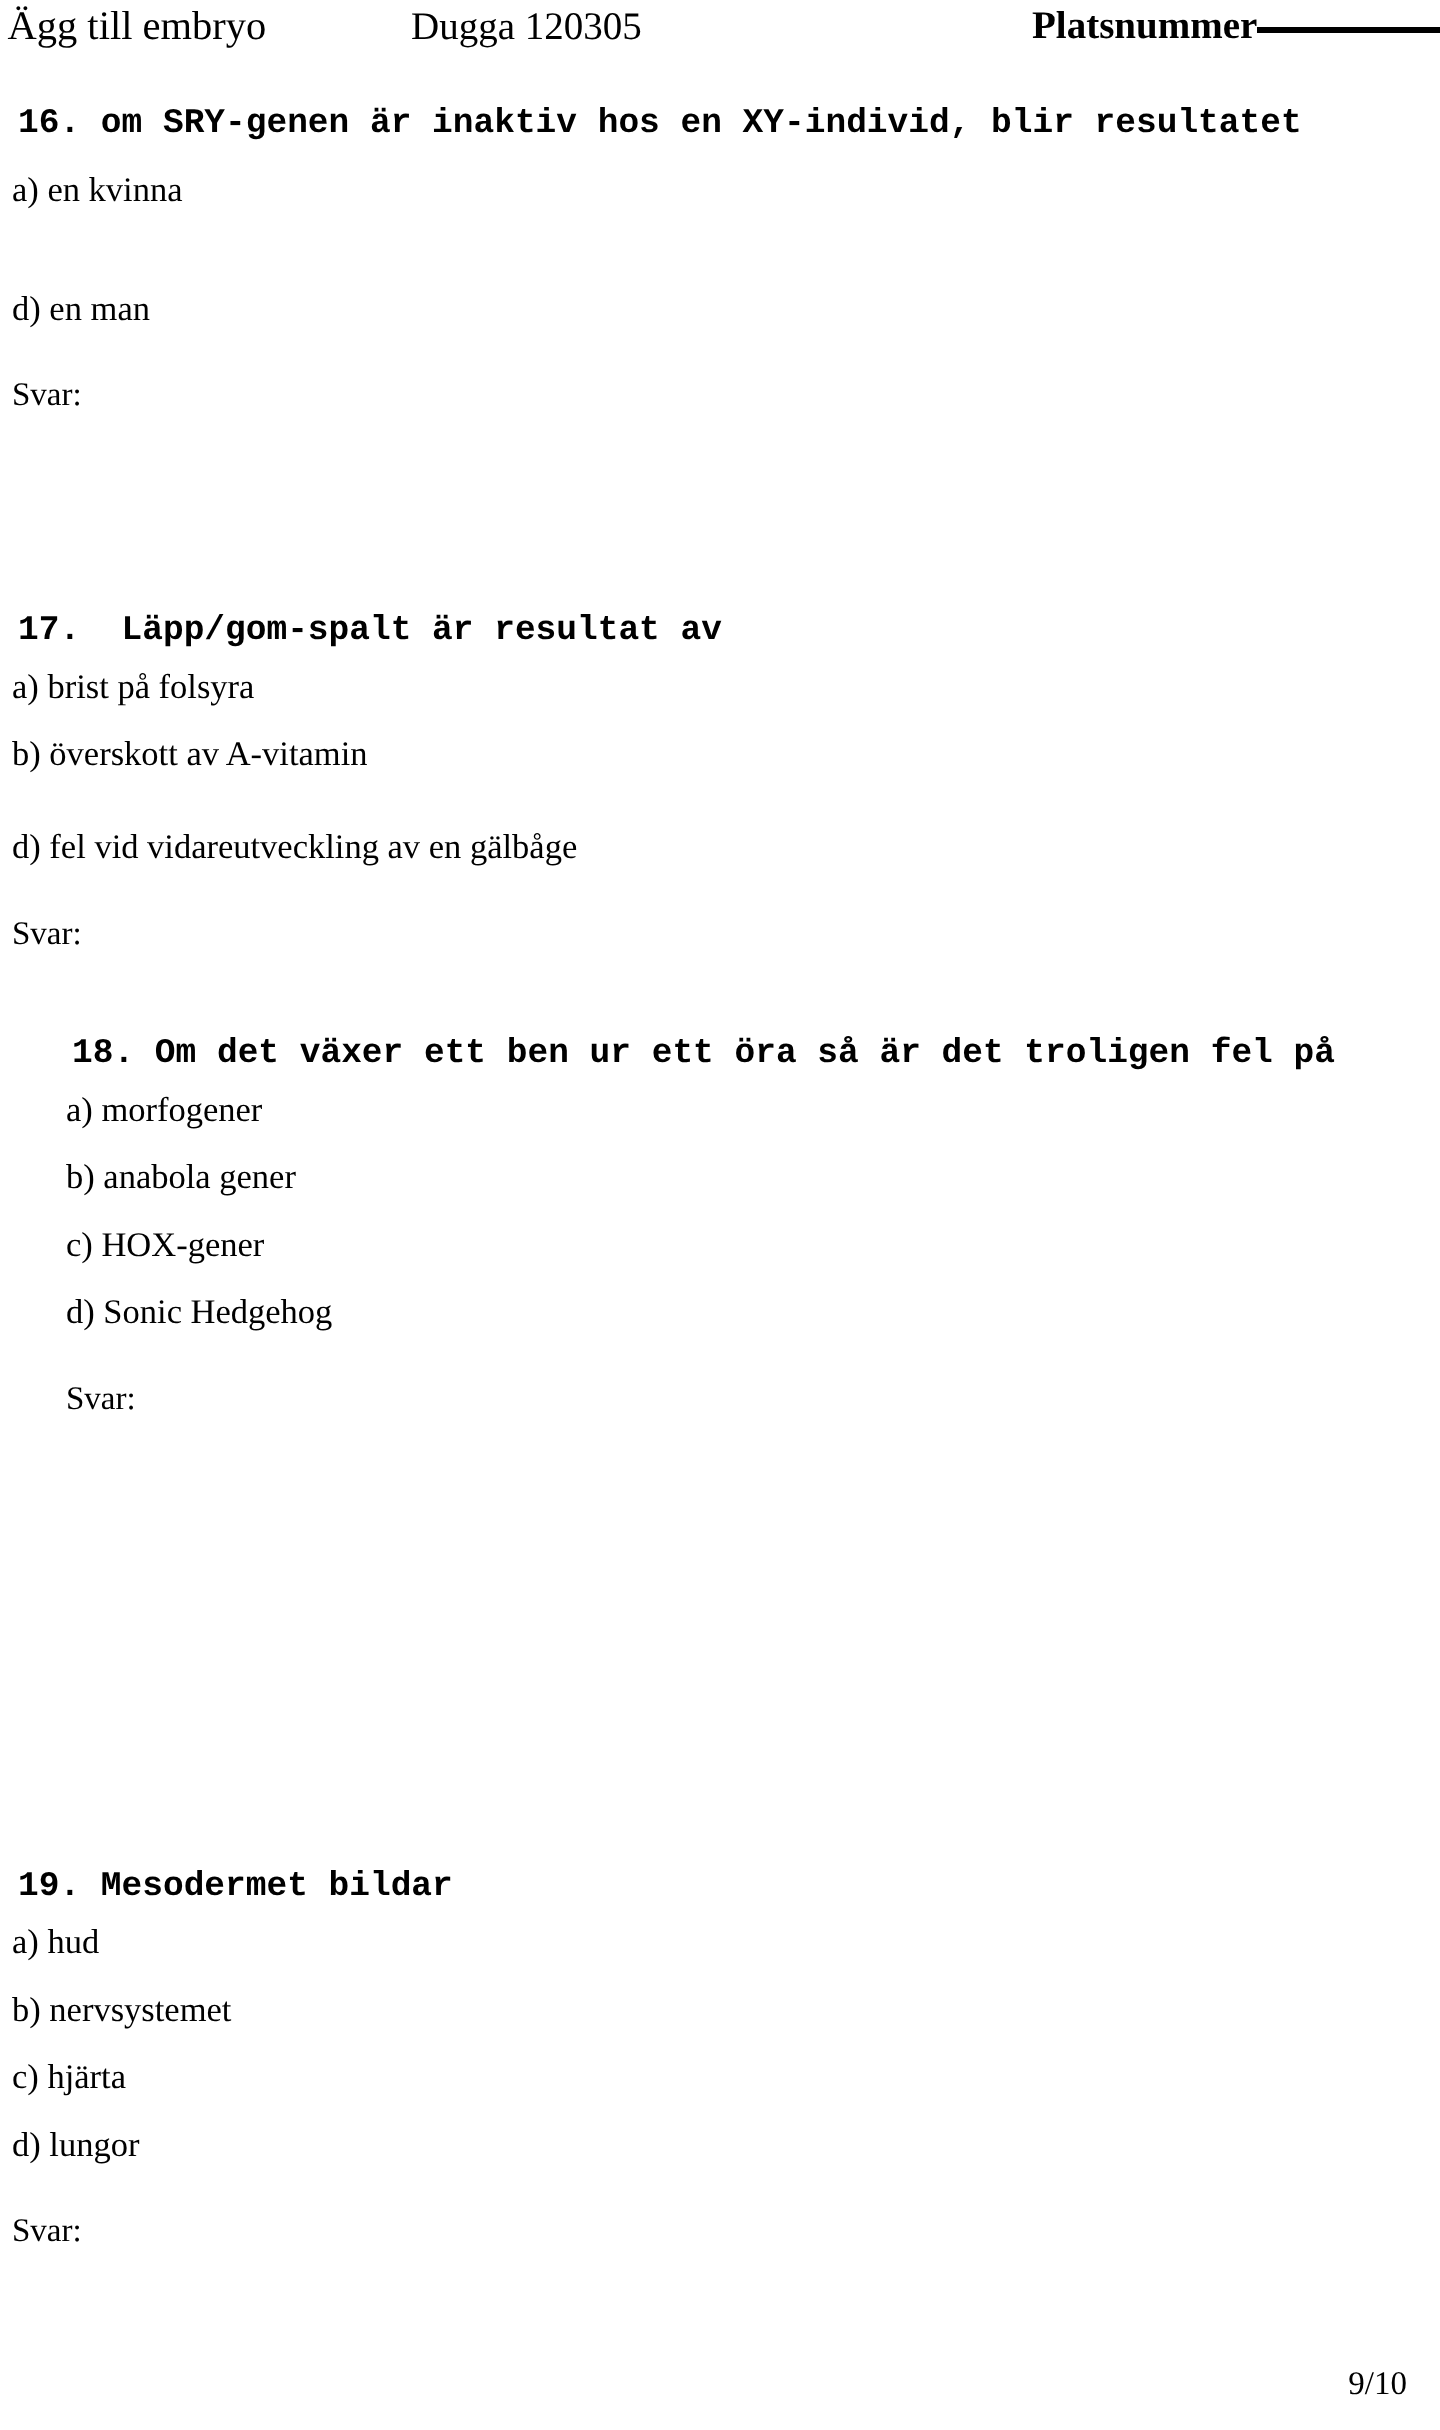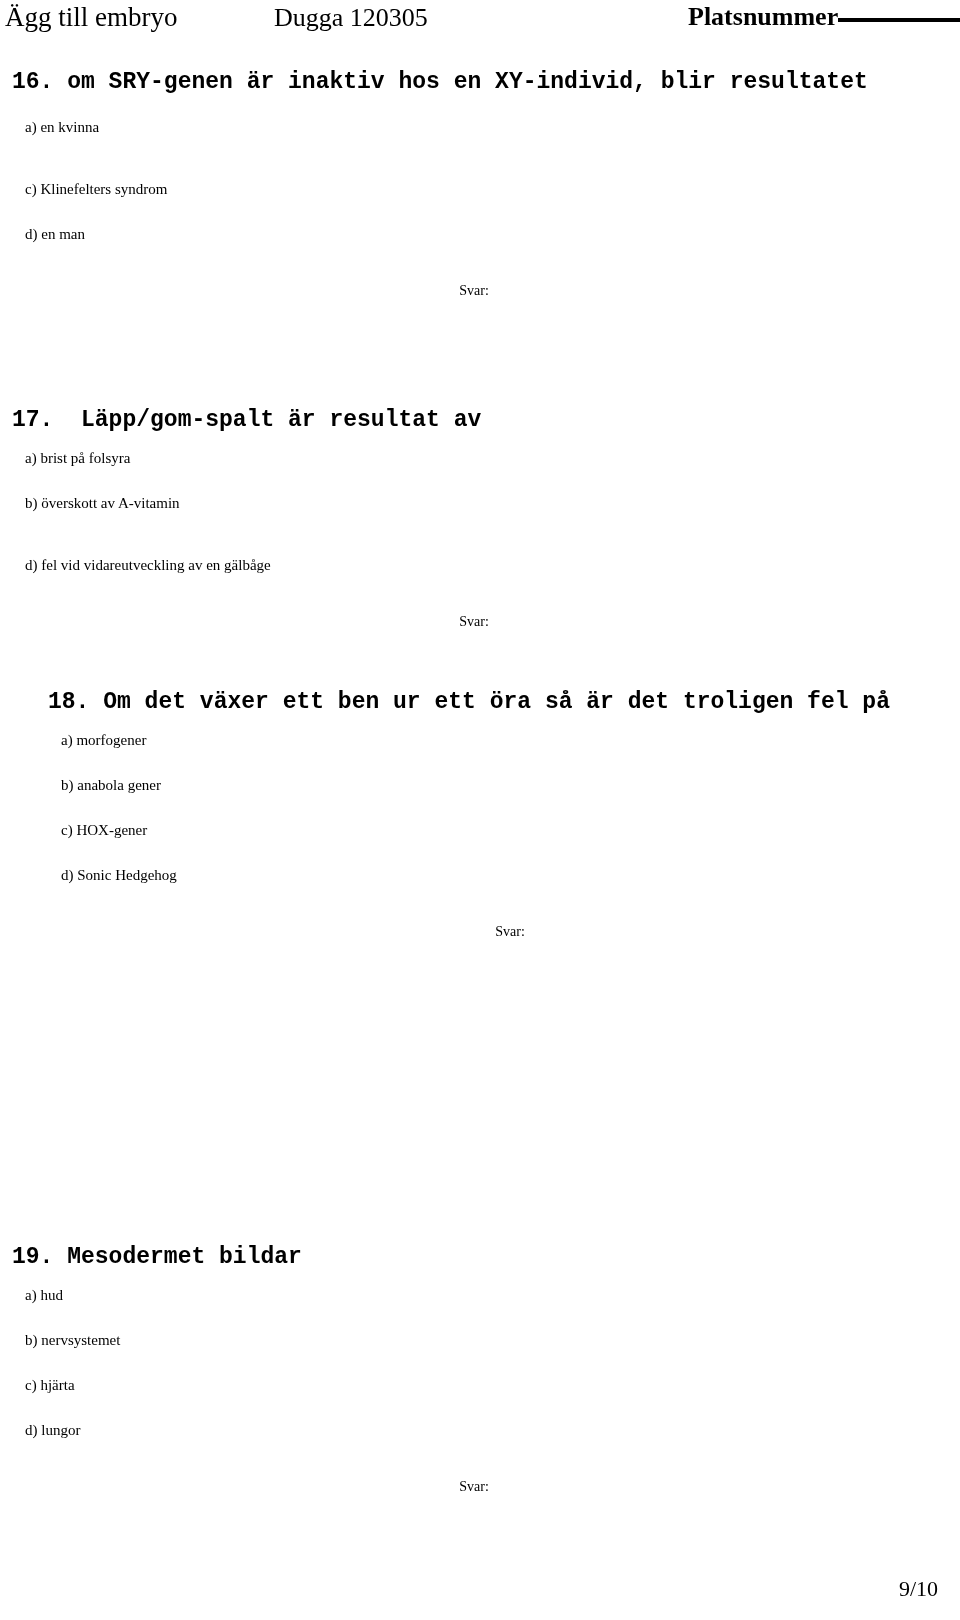--- a/index.html
+++ b/index.html
@@ -71,32 +71,31 @@
   .q-head {
     font-weight: bold;
     font-size: 23px;
     line-height: 28px;
     margin: 0;
     padding: 0 0 0 12px;
     white-space: pre;
     font-family: Liberation Mono, monospace;
   }
   .q-opt {
-    font-size: 15px;
+    font-size: 23px;
     line-height: 28px;
     margin: 0;
-    padding: 0 0 0 25px;
+    padding: 0 0 0 8px;
     white-space: pre;
   }
   .q-answer {
-    font-size: 14px;
+    font-size: 22px;
     line-height: 26px;
     margin: 0;
     padding: 0 0 0 8px;
-    text-align: center;
   }
 
   
   #q16 { top: 68px; }
 
   #q17 { top: 406px; }
   #q18 { top: 688px; margin-left: 36px; }
   #q19 { top: 1243px; }
 
   .spacer-sm { height: 17px; }
@@ -121,21 +120,20 @@
     <div class="hdr-exam">Dugga 120305</div>
     <div class="hdr-seat"><span>Platsnummer</span><span class="hdr-seat-blank"></span></div>
   </div>
 
   <div class="question" id="q16">
     <p class="q-head">16. om SRY-genen är inaktiv hos en XY-individ, blir resultatet</p>
     <div class="spacer-sm"></div>
     <p class="q-opt">a) en kvinna</p>
     <div class="spacer-sm"></div>
     <div class="spacer-sm"></div>
-    <p class="q-opt">c) Klinefelters syndrom</p>
     <div class="spacer-sm"></div>
     <p class="q-opt">d) en man</p>
     <div class="spacer-answer"></div>
     <p class="q-answer">Svar:</p>
   </div>
 
   <div class="question" id="q17">
     <p class="q-head">17.  Läpp/gom-spalt är resultat av</p>
     <div style="height:10px"></div>
     <p class="q-opt">a) brist på folsyra</p>

